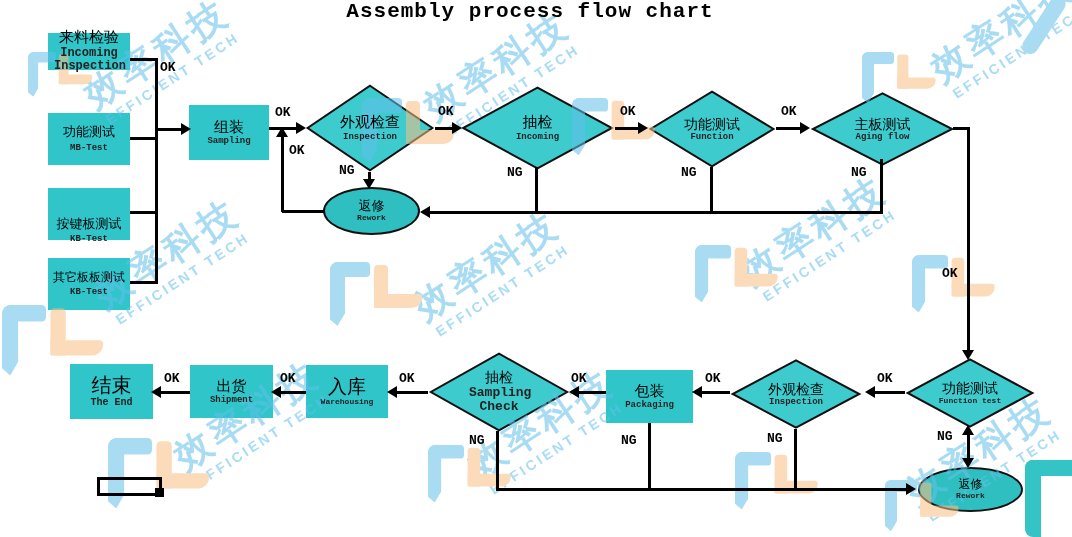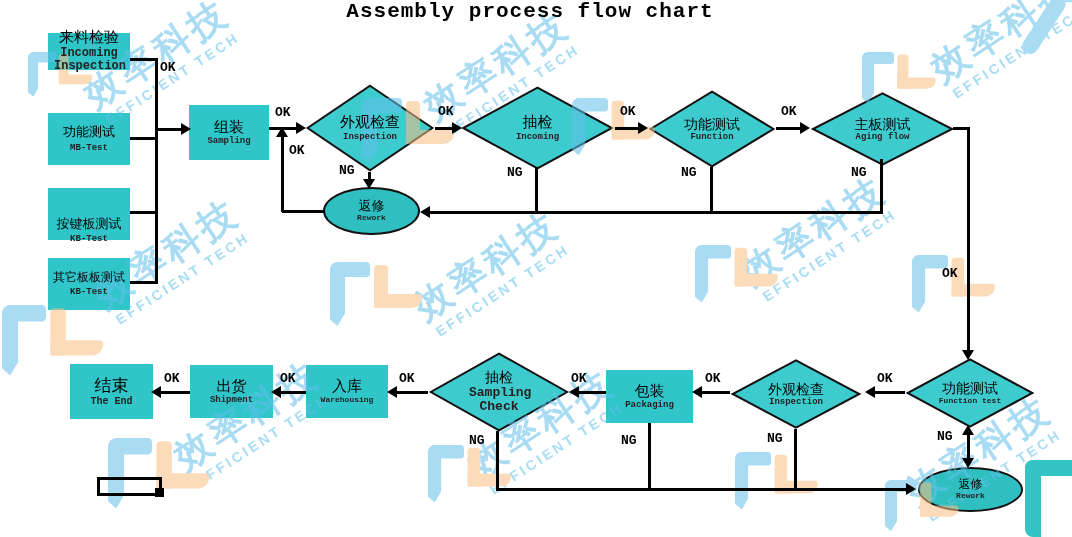--- a/index.html
+++ b/index.html
@@ -265,31 +265,31 @@
   </div>
   <div class="node" style="left:428px;top:352px;width:142px;height:80px;">
     <svg viewBox="0 0 100 100" preserveAspectRatio="none">
         <polygon points="50,2 98,50 50,98 2,50" fill="#3dcbce" stroke="#111" stroke-width="2" vector-effect="non-scaling-stroke"></polygon>
       </svg>
     <span class="cn" style="font-size:14px;">抽检</span>
     <span class="en" style="font-size:13px;width:60px;">Sampling Check</span>
   </div>
   <div class="node" style="left:306px;top:365px;width:82px;height:53px;">
     <div class="bg"></div>
-    <span class="cn" style="font-size:15px;">入库</span>
+    <span class="cn" style="font-size:19px;">入库</span>
     <span class="en" style="font-size:8px;">Warehousing</span>
   </div>
   <div class="node" style="left:190px;top:365px;width:83px;height:53px;">
     <div class="bg"></div>
     <span class="cn" style="font-size:15px;">出货</span>
     <span class="en" style="font-size:9px;">Shipment</span>
   </div>
   <div class="node" style="left:70px;top:364px;width:83px;height:55px;">
     <div class="bg"></div>
-    <span class="cn" style="font-size:17px;text-align:right;">结束</span>
+    <span class="cn" style="font-size:20px;text-align:right;">结束</span>
     <span class="en" style="font-size:10px;">The End</span>
   </div>
 
   <div class="node ellipse" style="left:918px;top:467px;width:105px;height:45px;">
     <div class="bg"></div>
     <span class="cn" style="font-size:12px;">返修</span>
     <span class="en" style="font-size:8px;">Rework</span>
   </div>
 
   <div class="hl" style="left:130px;top:58px;width:28px;"></div>

